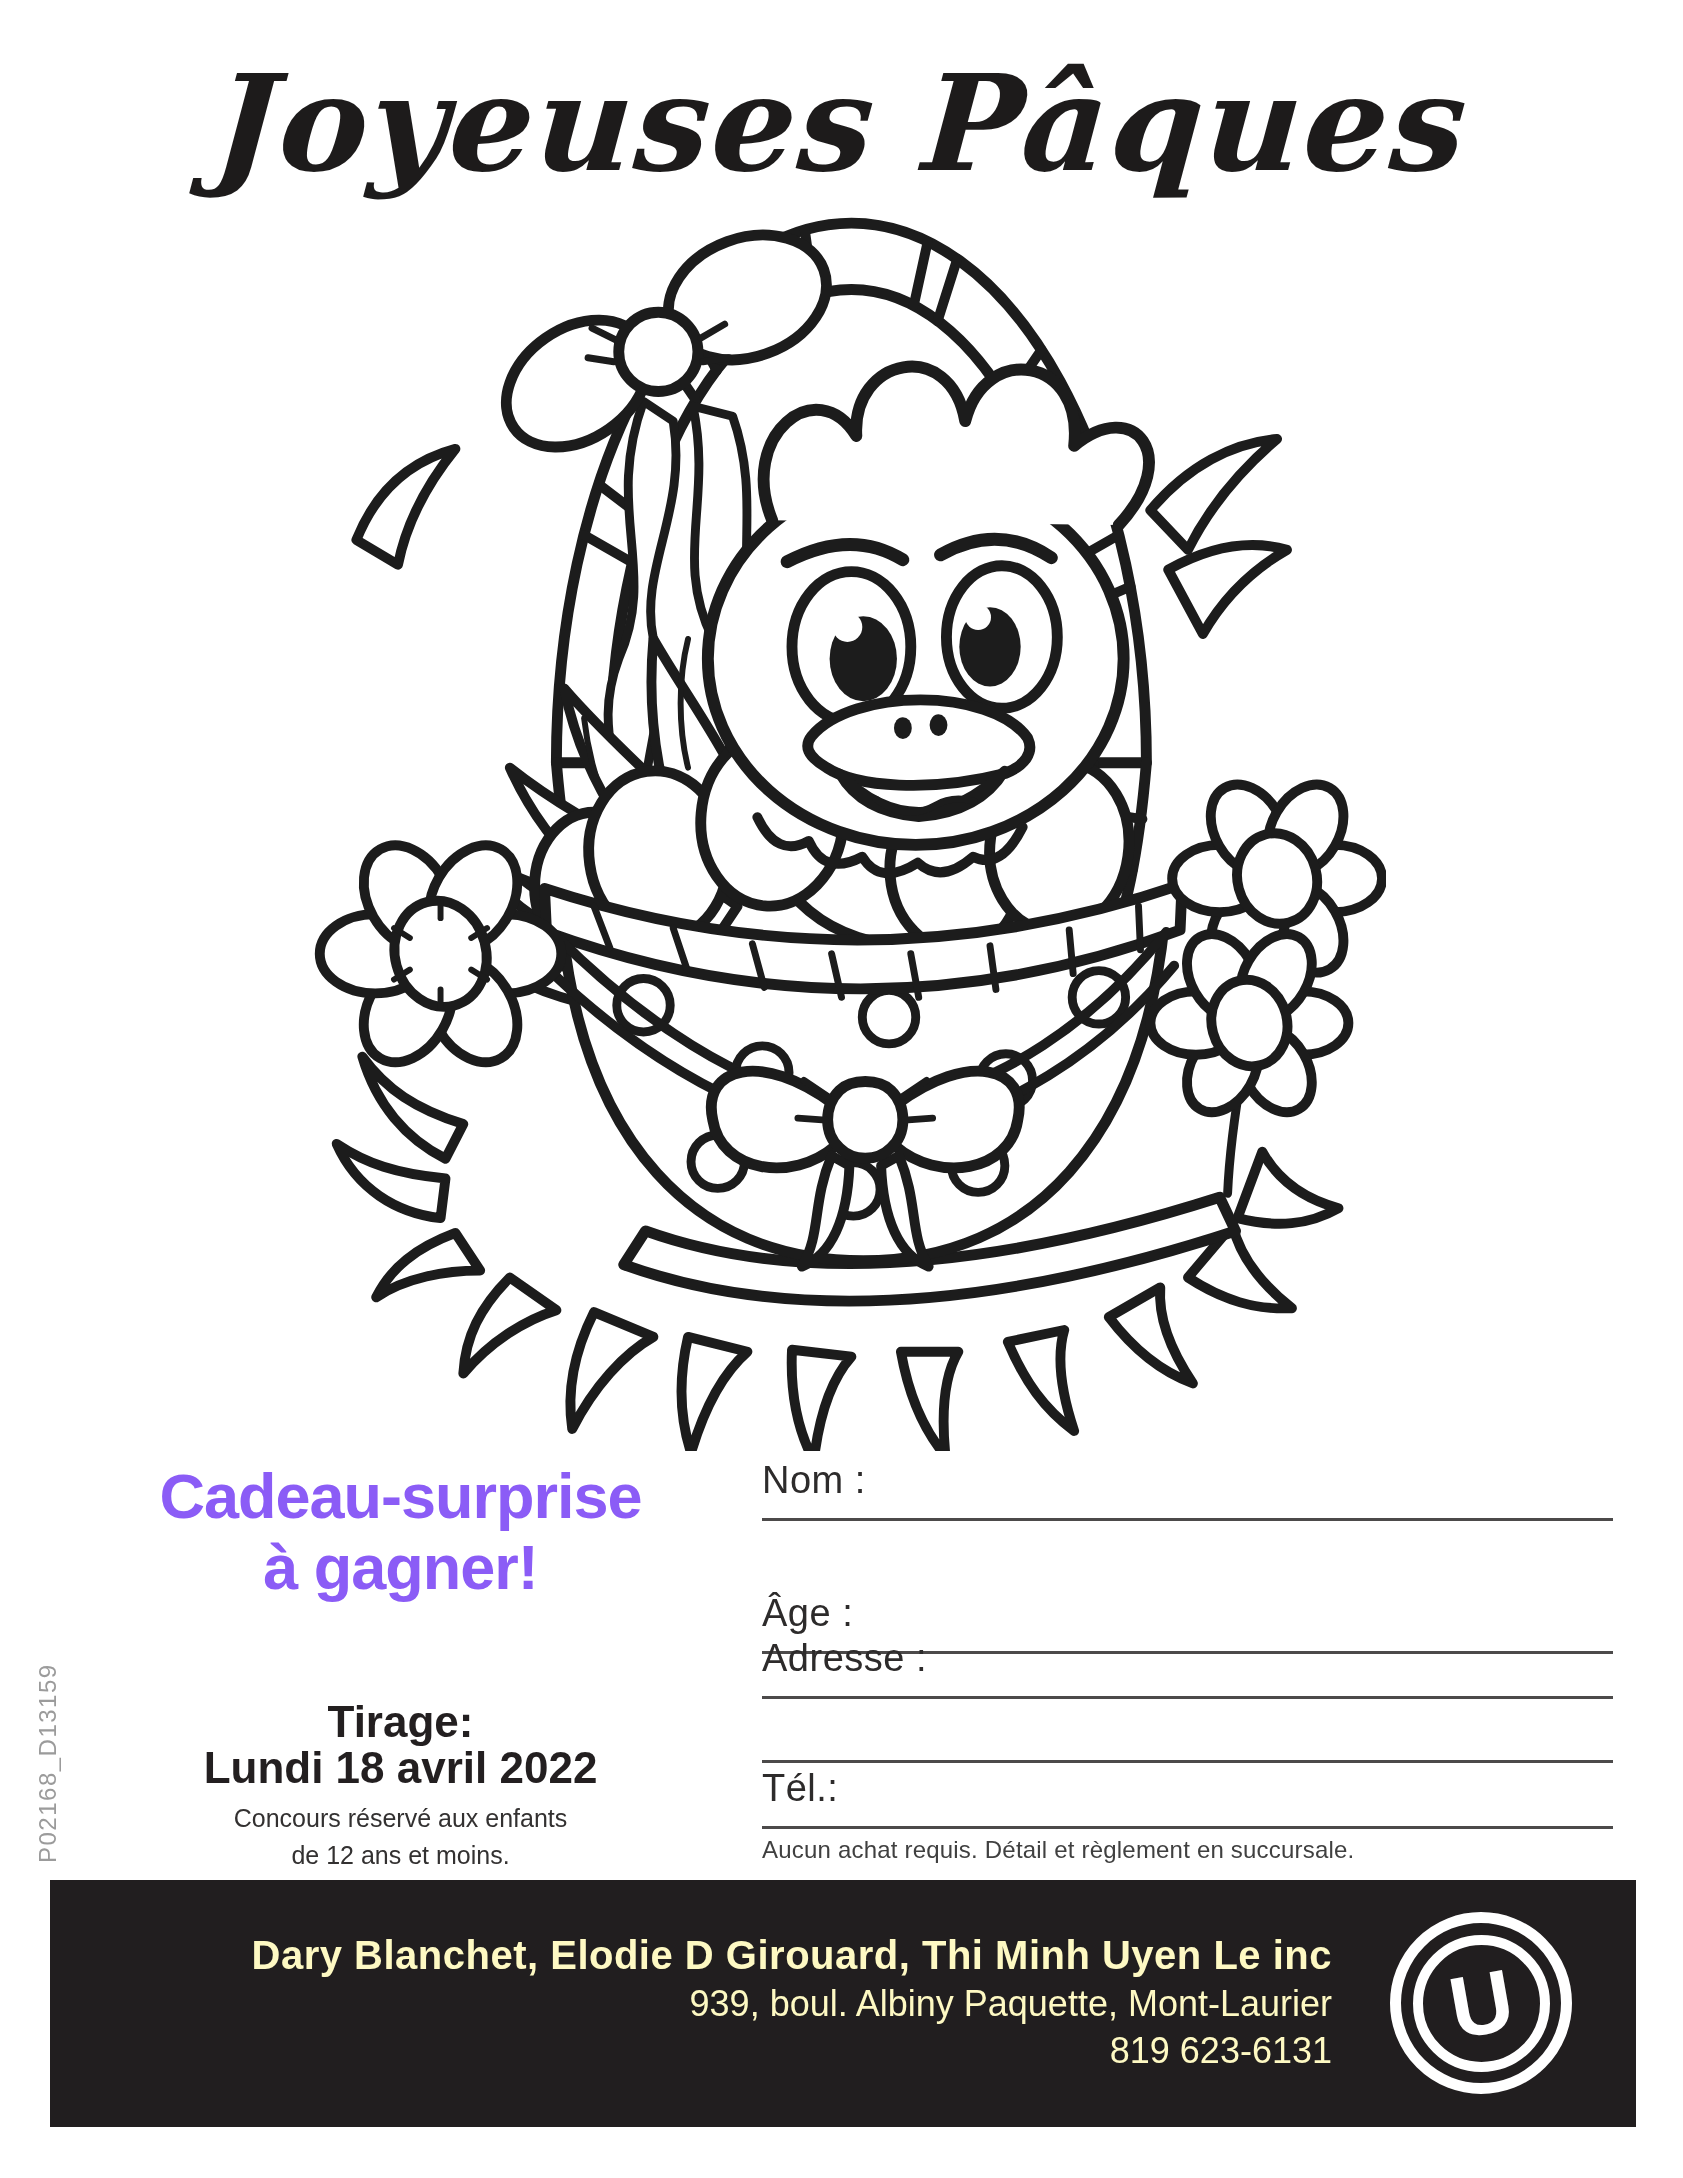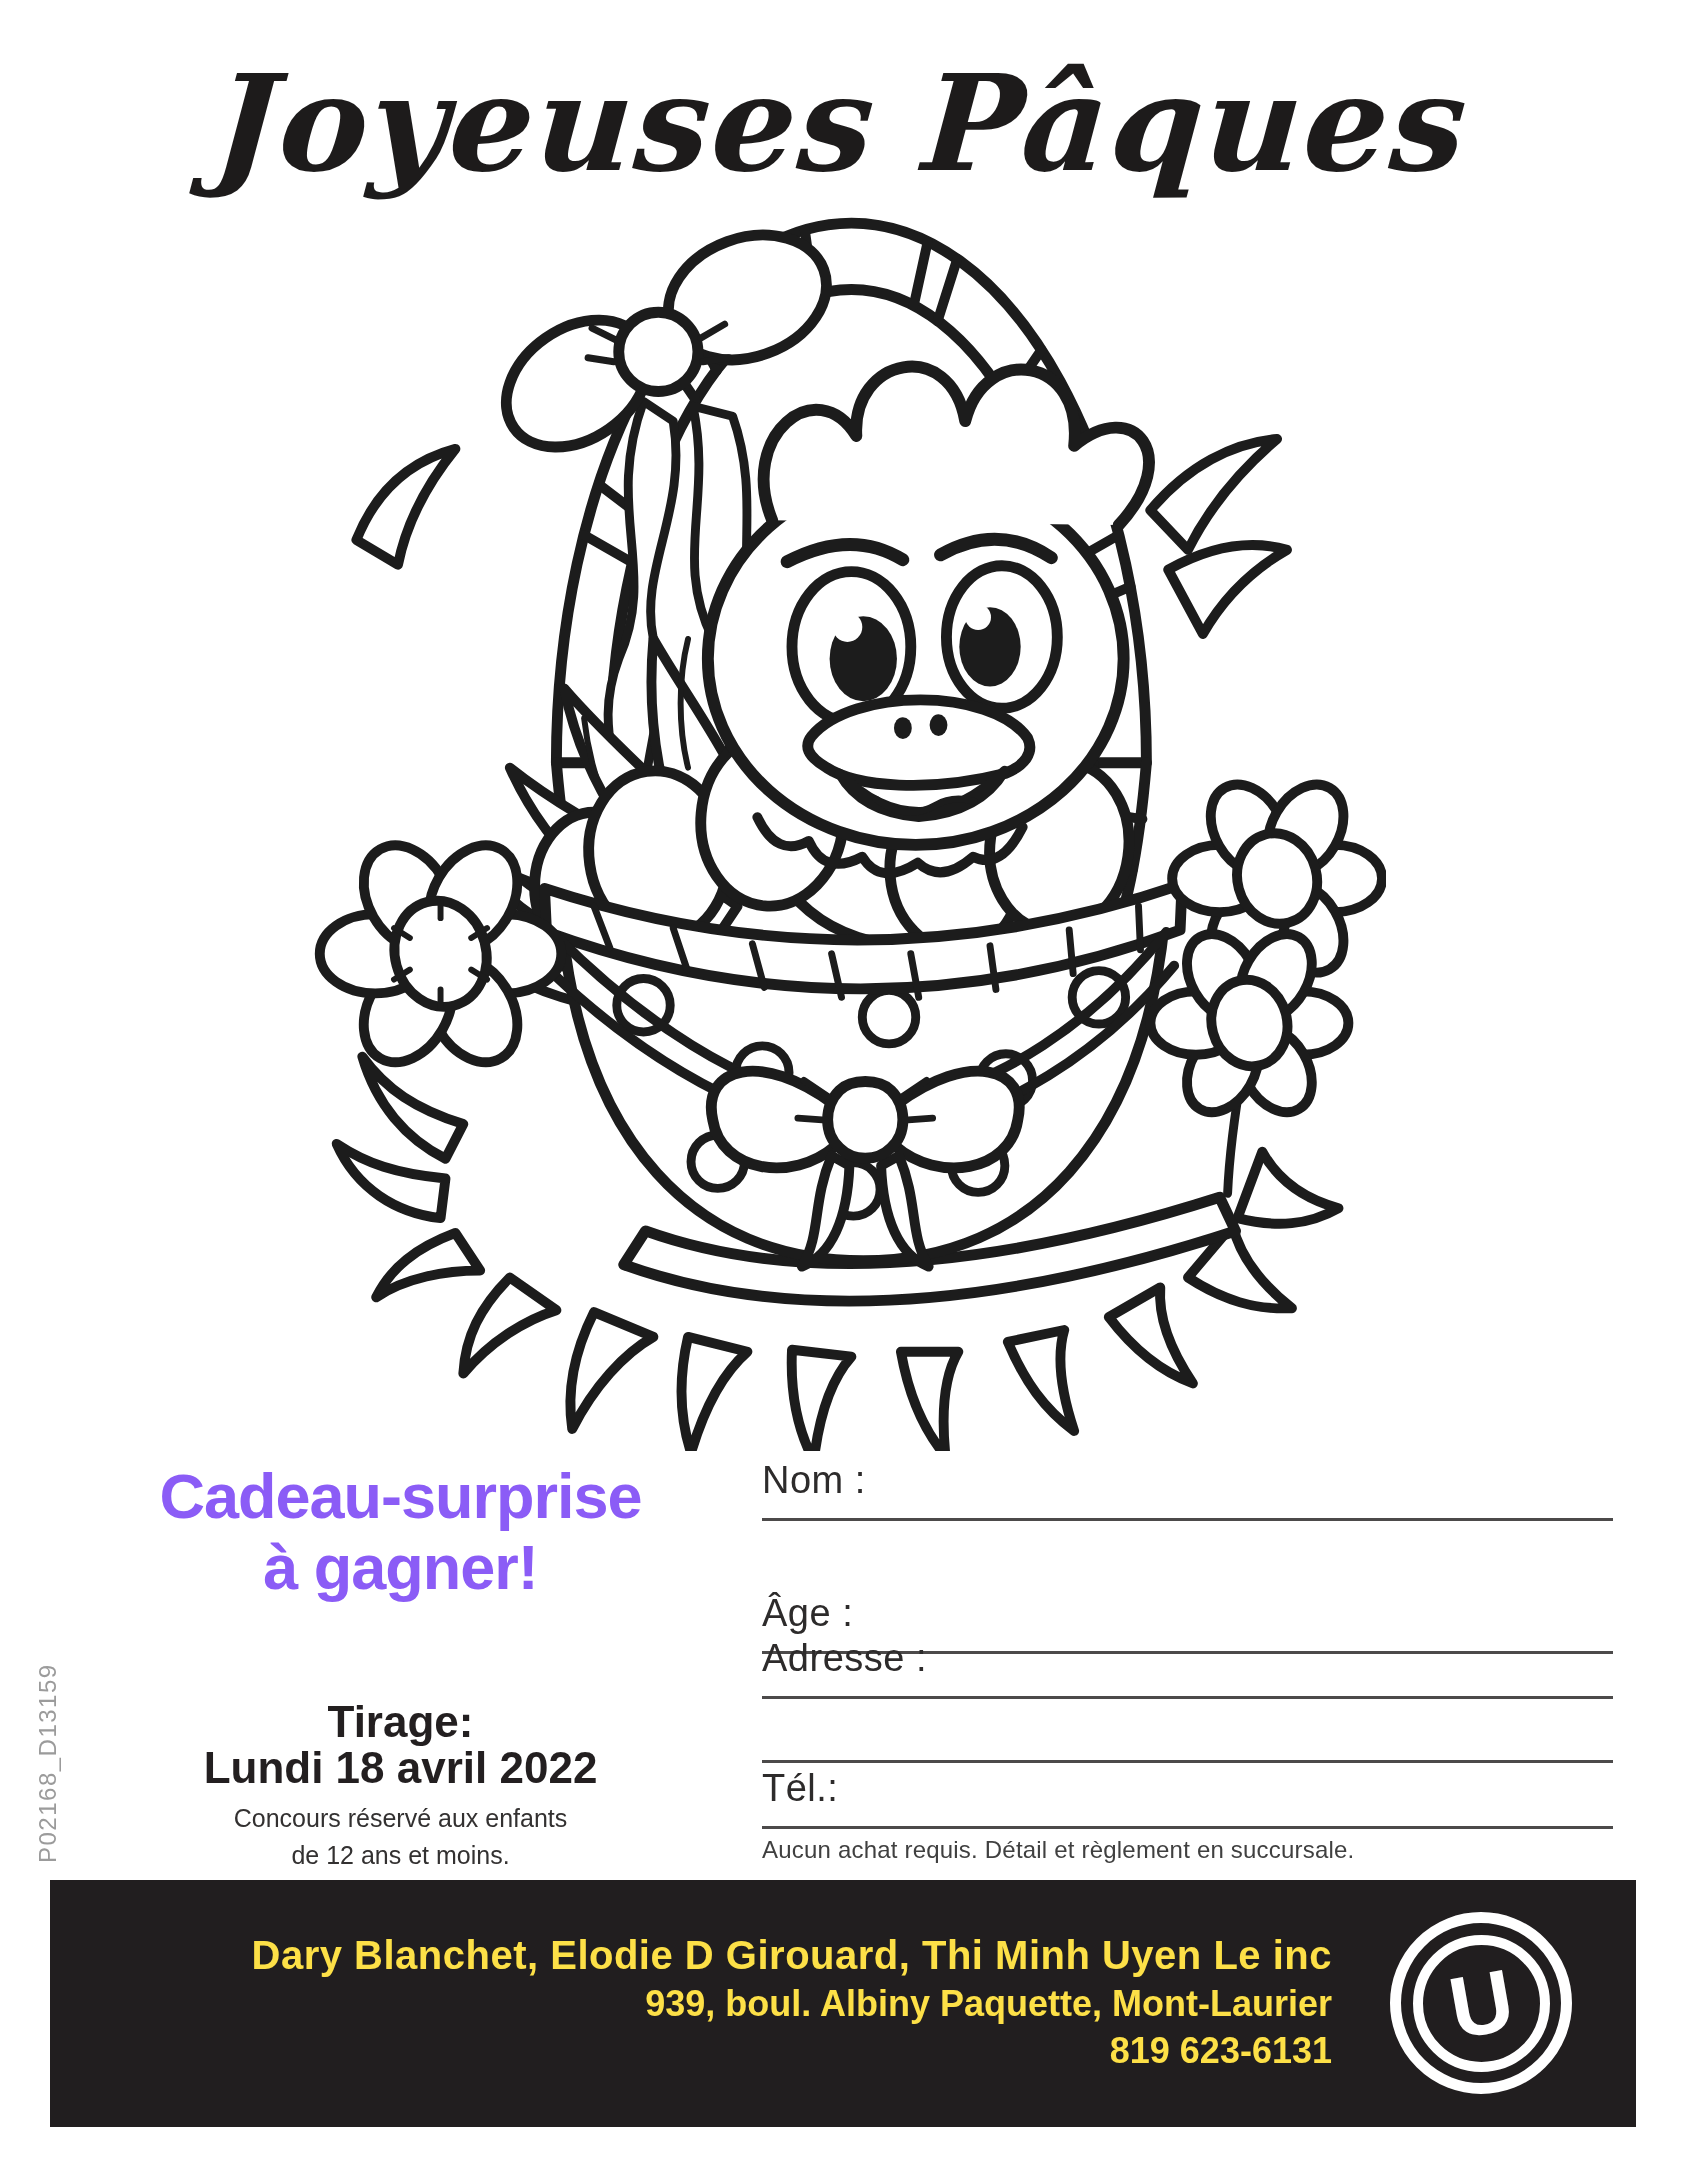--- a/index.html
+++ b/index.html
@@ -47,24 +47,24 @@
   .row-adresse2{top:1701px;height:59px;}
   .row-tel{top:1767px;height:59px;}
   .disclaimer{
     left:762px;top:1836px;width:871px;font-size:24px;color:#404040;letter-spacing:0.2px;
   }
   
   .footer-bar{
     left:50px;top:1880px;width:1586px;height:247px;background:#211e1f;
   }
   .footer-text{
-    position:absolute;right:304px;top:50px;text-align:right;color:#fde047;white-space:nowrap;
+    position:absolute;right:304px;top:50px;text-align:right;color:#fef9c3;white-space:nowrap;
   }
   .footer-owners{font-size:40px;font-weight:800;line-height:50px;letter-spacing:0.5px;}
-  .footer-address,.footer-phone{font-size:36px;font-weight:700;line-height:47px;}
+  .footer-address,.footer-phone{font-size:36px;font-weight:400;line-height:47px;}
   .logo{
     position:absolute;left:1340px;top:32px;width:182px;height:182px;border-radius:50%;
     border:11px solid #ffffff;box-sizing:border-box;display:flex;align-items:center;justify-content:center;
   }
   .logo-inner{
     width:137px;height:137px;border-radius:50%;border:10px solid #ffffff;box-sizing:border-box;
     display:flex;align-items:center;justify-content:center;
   }
   .logo-letter{
     color:#ffffff;font-weight:900;font-size:87px;line-height:87px;

